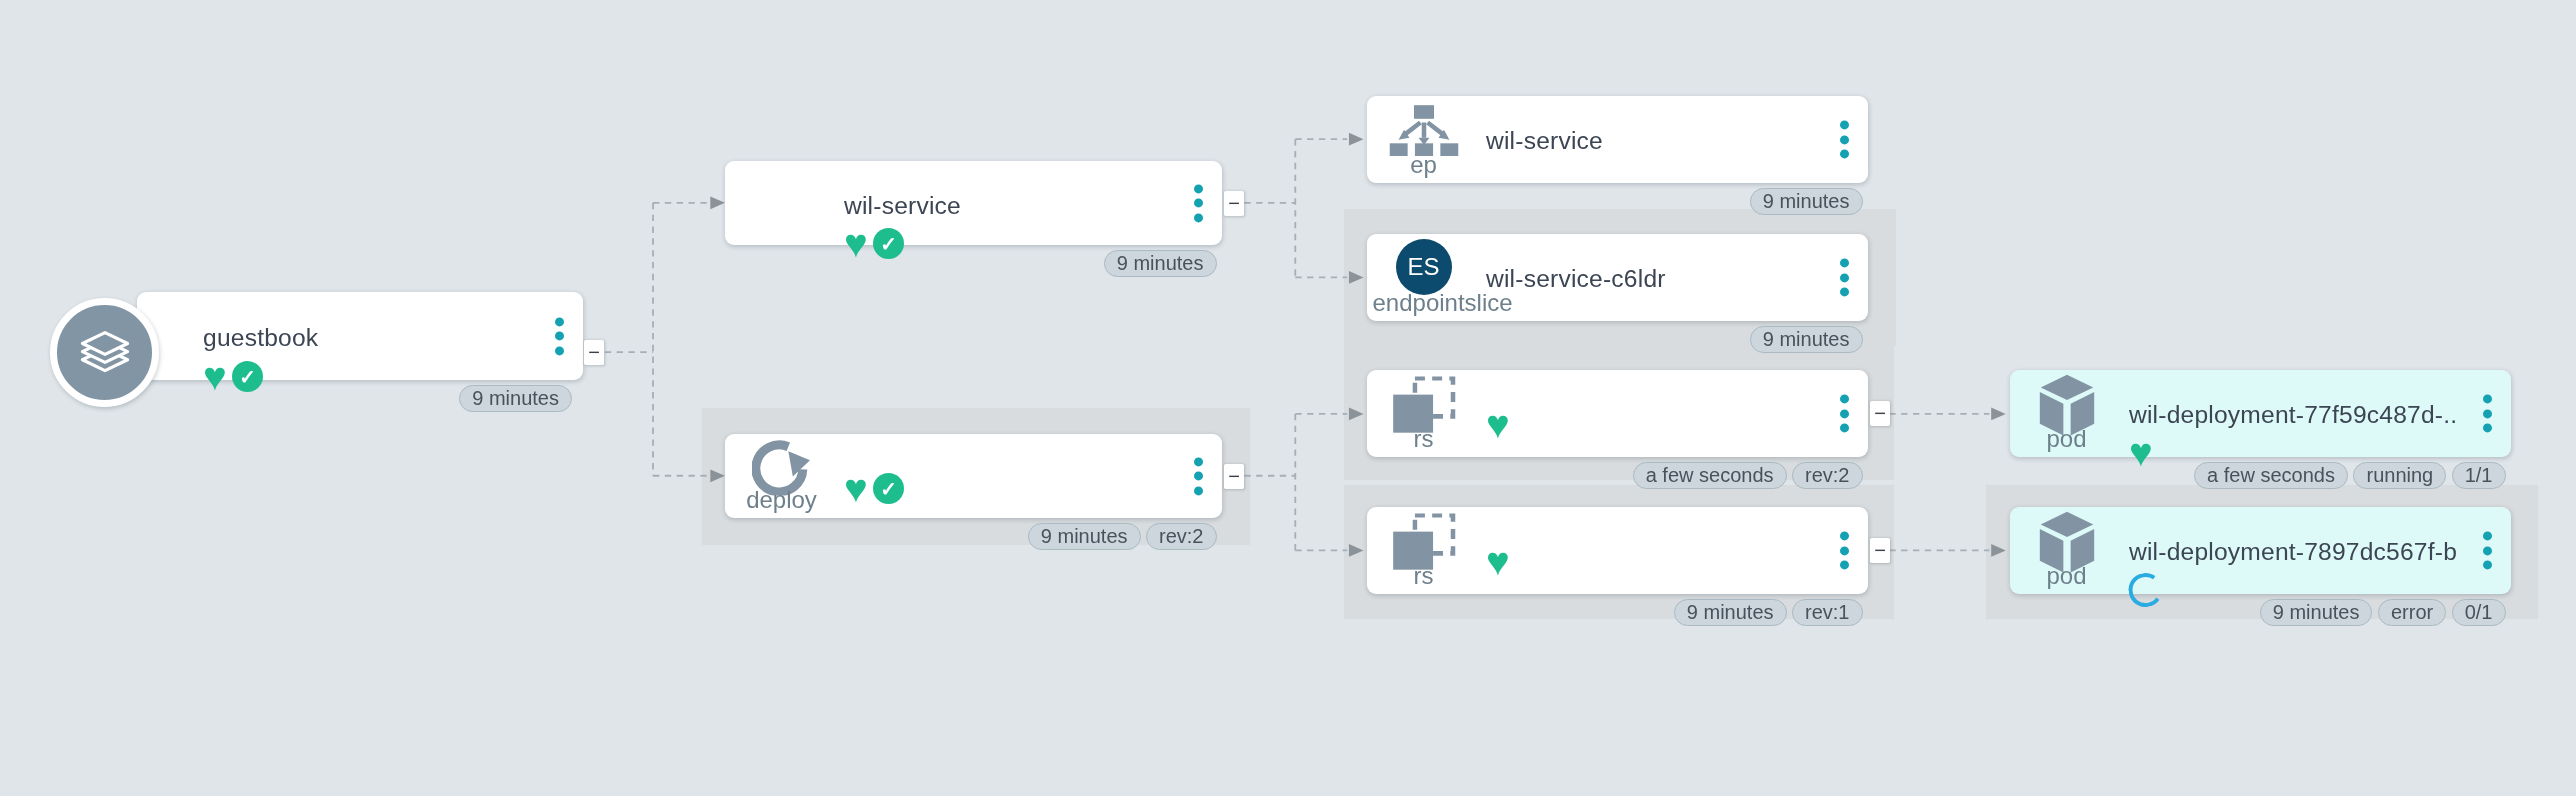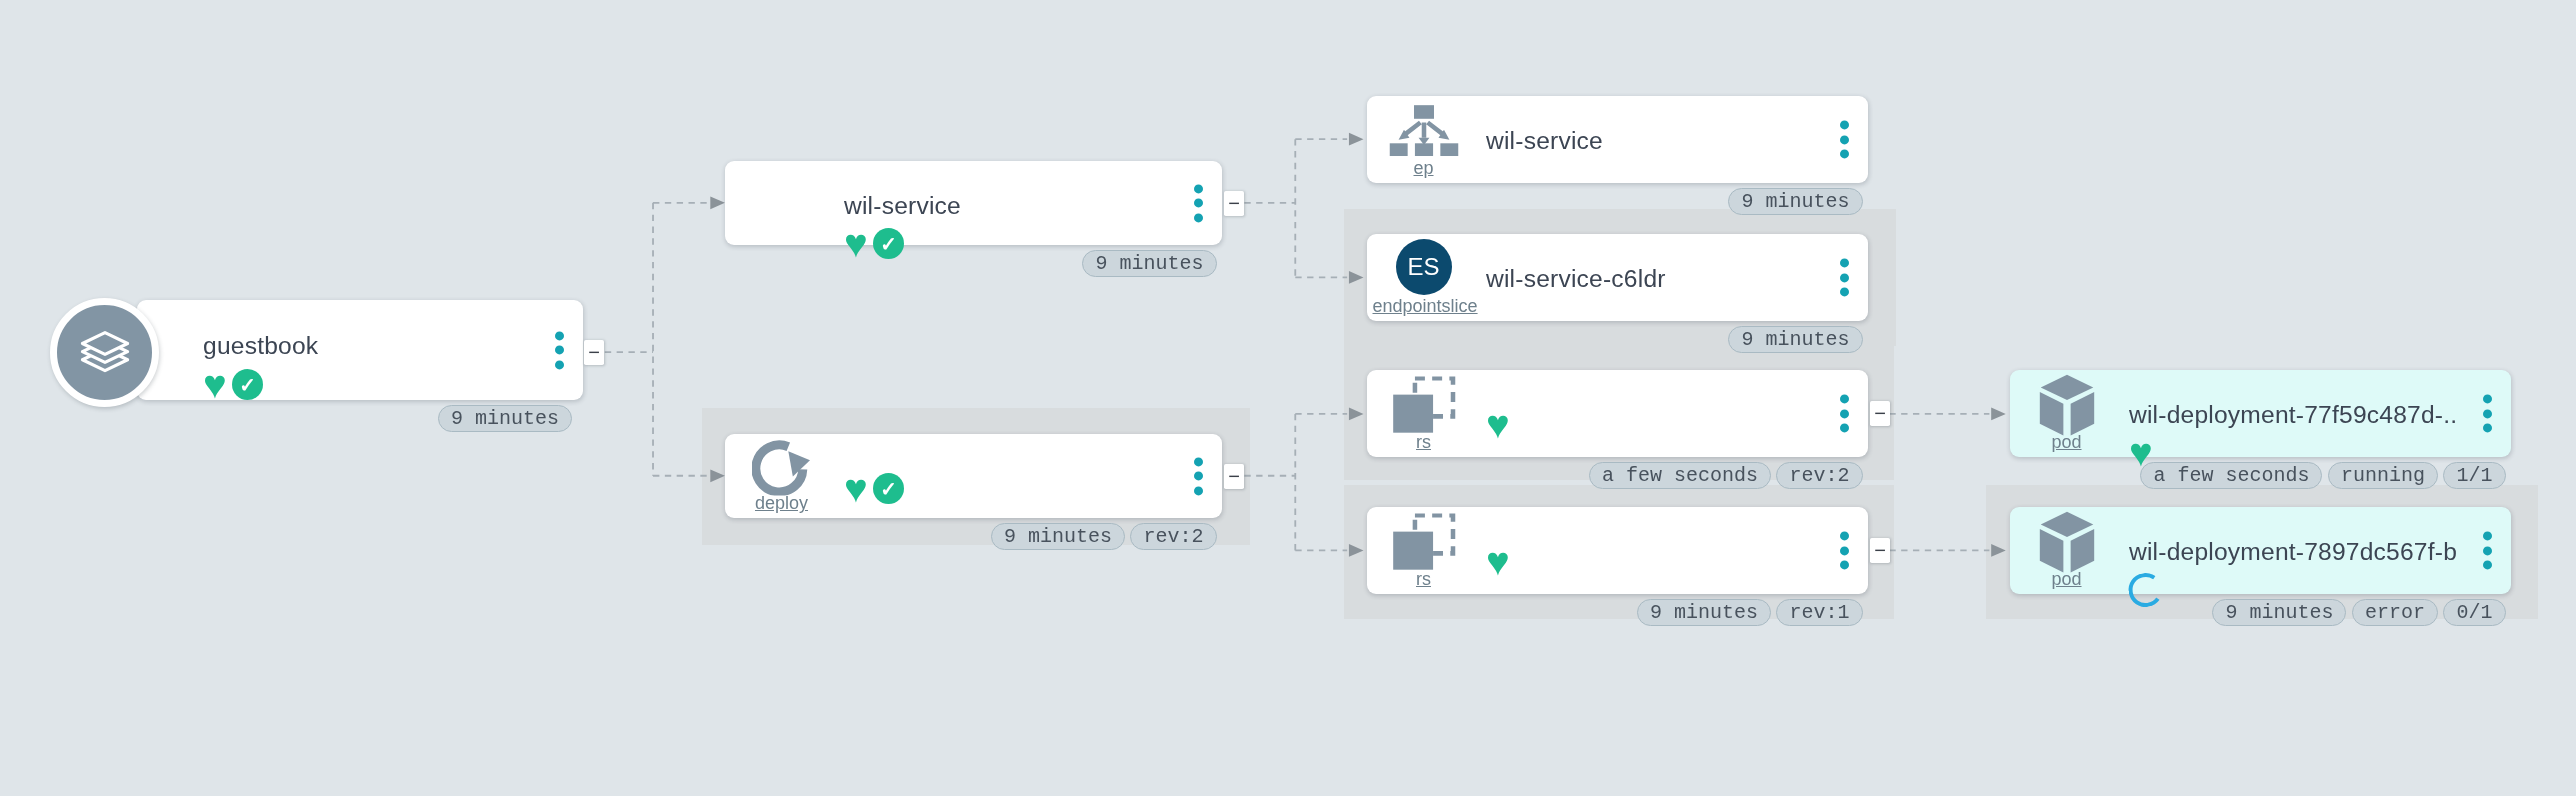--- a/index.html
+++ b/index.html
@@ -22,21 +22,21 @@
   .card{
     position:absolute;z-index:3;
     background:#ffffff;border-radius:9px;
     box-shadow:0.9px 1.8px 4.6px rgba(60,70,80,.22);
   }
   .card.pod{background:#defaf8;}
   .icon-col{position:absolute;left:0;top:0;bottom:0;width:113px;z-index:1;}
   .icon-col .glyph{position:absolute;left:50%;top:42%;transform:translate(-50%,-50%);}
   .kind{
     position:absolute;left:50%;transform:translateX(-50%);
-    bottom:3.6px;font-size:18px;color:#6e808c;white-space:nowrap;text-decoration:underline;
+    bottom:3.6px;font-size:24px;color:#6e808c;white-space:nowrap;
   }
   .kind.wide{left:5.5px;transform:none;}
   .body{position:absolute;left:119px;top:14.6px;right:55px;margin-top:16px;}
   .title{
     font-size:24.6px;color:#3c4553;white-space:nowrap;overflow:hidden;
     letter-spacing:0.2px;
   }
   .status-row{margin-top:6.4px;height:36px;display:flex;align-items:center;gap:5.5px;}
   .heart{font-size:40px;line-height:33px;color:#1ebd8e;}
   .check{
@@ -56,21 +56,21 @@
   }
   .kebab .dot{width:9px;height:9px;border-radius:50%;background:#14a2b2;}
   .minusbtn{
     position:absolute;z-index:4;width:20px;height:24.6px;background:#fff;
     border-radius:1.8px;box-shadow:0.9px 0.9px 2.7px rgba(60,70,80,.25);
     display:flex;align-items:center;justify-content:center;
     font-size:20px;color:#3b4049;cursor:pointer;line-height:1;
   }
   .badges{
     position:absolute;top:calc(100% + 4.6px);right:5.5px;
-    display:flex;gap:5.5px;z-index:4;font-family:Liberation Mono, monospace;
+    display:flex;gap:5.5px;z-index:4;
   }
   .badge{
     height:25.5px;padding:0 12px;border-radius:13.7px;
     background:#ccd6dc;border:0.9px solid #a9bac3;
     color:#48525d;font-size:20px;display:flex;align-items:center;
     white-space:nowrap;
   }
   
   .app-circle{
     position:absolute;left:50px;top:298px;width:95px;height:95px;z-index:4;
@@ -103,21 +103,21 @@
       <polygon points="780,516 796,523 780,530"></polygon>
       <polygon points="1482,146 1498,153 1482,160"></polygon>
       <polygon points="1482,298 1498,305 1482,312"></polygon>
       <polygon points="1482,448 1498,455 1482,462"></polygon>
       <polygon points="1482,598 1498,605 1482,612"></polygon>
       <polygon points="2188,448 2204,455 2188,462"></polygon>
       <polygon points="2188,598 2204,605 2188,612"></polygon>
     </g>
   </svg>
 
-  <div class="card" style="left:137px;top:300px;width:446px;height:100px;">
+  <div class="card" style="left:137px;top:292px;width:446px;height:88px;">
     <div class="body" style="left:66px;top:16.4px;">
       <div class="title">guestbook</div>
       <div class="status-row">
         <span class="heart">♥</span>
         <span class="check">✓</span>
       </div>
     </div>
     <div class="kebab">
         <span class="dot"></span>
         <span class="dot"></span>

